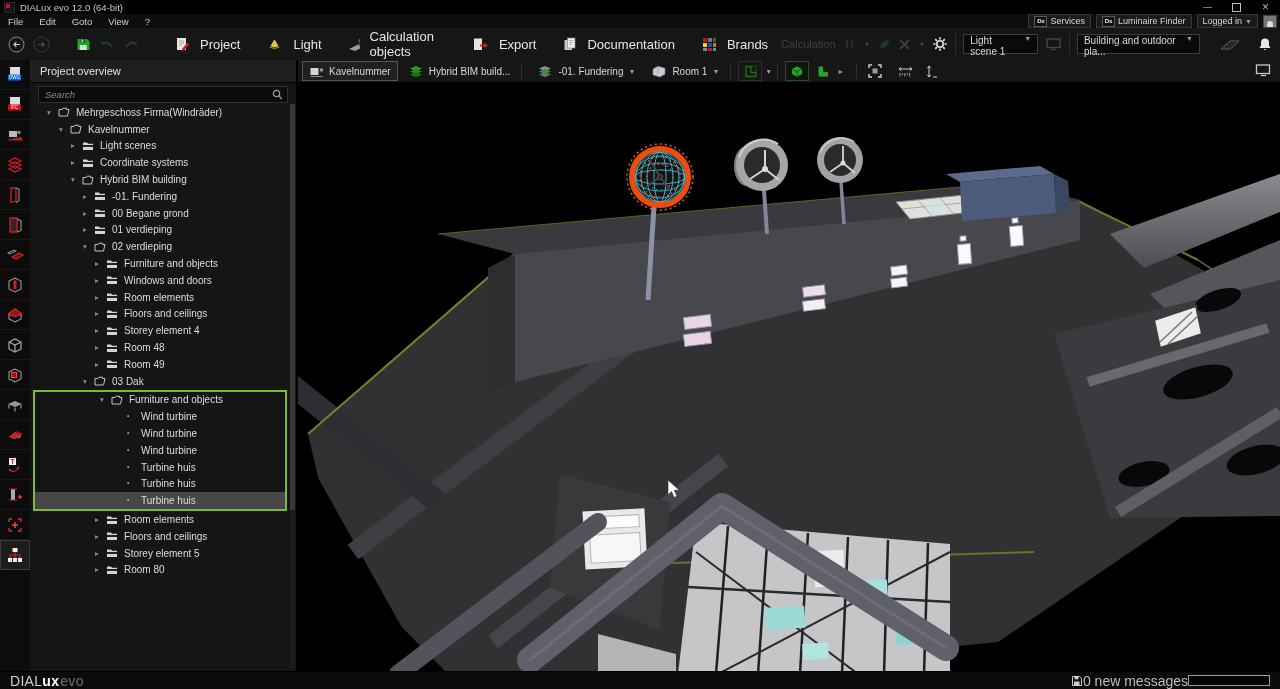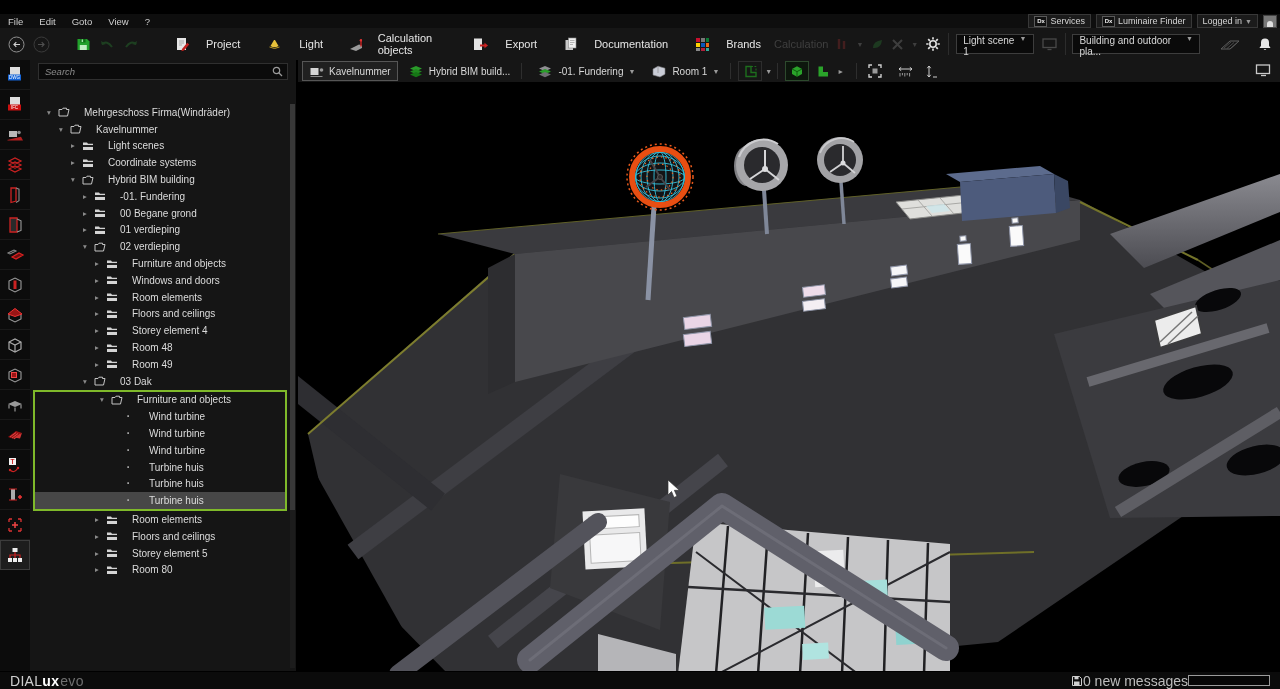--- a/index.html
+++ b/index.html
@@ -25,21 +25,21 @@
   .avatar{width:12px;height:11px;background:#777;border:1px solid #444;display:flex;align-items:flex-end;justify-content:center;overflow:hidden;}
   .avatar i{display:block;width:6px;height:6px;background:#ddd;border-radius:50% 50% 0 0;}
   .caret{font-size:7px;color:#9a9a9a;line-height:1;}
 
   
   .toolbar{top:28px;left:0;right:0;height:32px;background:#161616;border-bottom:1px solid #000;display:flex;align-items:center;}
   .navbtn{margin-left:8px;}
   .dim{opacity:.3;}
   .halfdim{opacity:.55;}
   .tabs{display:flex;height:100%;margin-left:22px;}
-  .tab{display:flex;align-items:center;gap:16px;padding:0 13px;height:100%;font-size:11px;color:#e6e6e6;cursor:default;}
+  .tab{display:flex;align-items:center;gap:10px;padding:0 13px;height:100%;font-size:13px;color:#e6e6e6;cursor:default;}
   .tab.active{background:#000;}
   .tb-right{margin-left:auto;display:flex;align-items:center;gap:7px;margin-right:8px;}
   .calc-label{font-size:11px;color:#3f3f3f;}
   .selectbox{display:flex;gap:5px;background:#0a0a0a;border:1px solid #3d3d3d;height:18px;padding:0 6px;font-size:10px;color:#d8d8d8;}
   .vsep{width:1px;height:22px;background:#2c2c2c;}
 
   
   .vp-toolbar{top:60px;left:298px;right:0;height:22px;background:#161616;display:flex;align-items:center;font-size:10px;color:#d8d8d8;}
   .vp-btn{display:flex;align-items:center;gap:5px;height:18px;padding:0 6px;margin-left:4px;}
   .vp-btn.current{border:1px solid #565656;background:#202020;}
@@ -58,41 +58,52 @@
   .sb-header{height:22px;background:#1f1f1f;border-bottom:1px solid #050505;display:flex;align-items:center;padding-left:10px;font-size:11px;color:#e2e2e2;}
   .sb-search{height:22px;display:flex;align-items:center;padding:0 8px;}
   .searchwrap{flex:1;display:flex;align-items:center;background:#0b0b0b;border:1px solid #2f2f2f;height:15px;padding:0 4px;}
   .searchwrap input{flex:1;background:transparent;border:none;outline:none;color:#ddd;font-size:9.5px;font-family:"Liberation Sans",sans-serif;min-width:0;}
   .searchwrap input::placeholder{font-style:italic;color:#8a8a8a;}
   .tree{position:absolute;top:44px;left:0;right:8px;bottom:0;overflow:hidden;}
   .trow{display:flex;align-items:center;height:16.8px;font-size:10px;color:#dcdcdc;white-space:nowrap;}
   .trow .arrow{width:14px;text-align:center;font-size:7.5px;color:#8a8a8a;flex:none;}
   .trow .ticon{width:15px;flex:none;display:flex;align-items:center;justify-content:center;}
   .trow .dot{color:#bbb;font-weight:bold;}
-  .trow .tlabel{margin-left:13px;}
+  .trow .tlabel{margin-left:5px;}
   .trow.sel{background:#474747;}
   .group-box{border:2px solid #7fb92a;margin:0 1px 0 3px;}
   .sb-scroll{position:absolute;right:1px;top:44px;bottom:4px;width:5px;background:#1c1c1c;}
   .sb-thumb{position:absolute;left:0;right:0;top:0;height:72%;background:#383838;}
 
   
   .viewport{top:82px;left:298px;right:0;bottom:17px;background:#030303;}
 
   
   .statusbar{left:0;right:0;bottom:0;height:17px;background:#0b0b0b;border-top:1px solid #000;display:flex;align-items:center;font-size:14px;color:#bdbdbd;}
   .brand{margin-left:10px;letter-spacing:.3px;}
   .brand .b1{color:#cfcfcf;} .brand .b2{color:#fff;font-weight:bold;} .brand .b3{color:#6f6f6f;margin-left:1px;}
   .sb-right{margin-left:auto;display:flex;align-items:center;gap:0;margin-right:10px;}
   .progressbox{width:80px;height:9px;border:1px solid #9a9a9a;background:#060606;}
 </style>
 </head>
 <body>
 
 <div class="app">
 
+  <div class="abs titlebar">
+    <span class="appicon"></span>
+    <span>DIALux evo 12.0  (64-bit)</span>
+    <div class="winbtns">
+      <span class="winbtn">—</span>
+      <span class="winbtn">
+          <span class="maxglyph"></span>
+        </span>
+      <span class="winbtn">✕</span>
+    </div>
+  </div>
 
   <div class="abs menubar">
     <span class="menu-item">File</span>
     <span class="menu-item">Edit</span>
     <span class="menu-item">Goto</span>
     <span class="menu-item">View</span>
     <span class="menu-item">?</span>
     <div class="menubar-right">
       <span class="chipbtn">
         <span class="dxlogo">Dx</span>
@@ -452,20 +463,21 @@
           <rect x="7.5" y="3" width="5" height="4" fill="#ededed"></rect>
           <rect x="3" y="13" width="4" height="4" fill="#ededed"></rect>
           <rect x="8" y="13" width="4" height="4" fill="#ededed"></rect>
           <rect x="13" y="13" width="4" height="4" fill="#ededed"></rect>
           <path d="M10 7v3M5 13v-3h10v3M10 10v3" stroke="#c22" stroke-width="1.2" fill="none"></path>
         </svg>
       </div>
     </div>
 
   <div class="abs sidebar">
+    <div class="sb-header">Project overview</div>
     <div class="sb-search">
       <div class="searchwrap">
         <input placeholder="Search" style="">
         <svg width="11" height="11">
             <circle cx="4.5" cy="4.5" r="3.2" fill="none" stroke="#9a9a9a" stroke-width="1.2"></circle>
             <path d="M7 7l3 3" stroke="#9a9a9a" stroke-width="1.2"></path>
           </svg>
       </div>
     </div>
     <div class="tree" id="tree">

